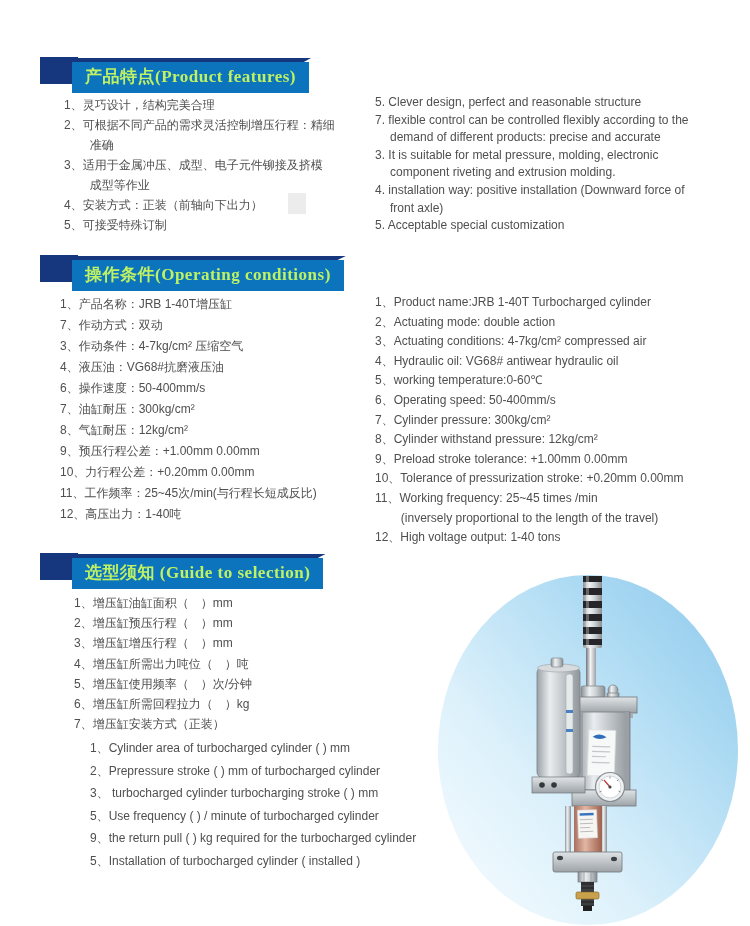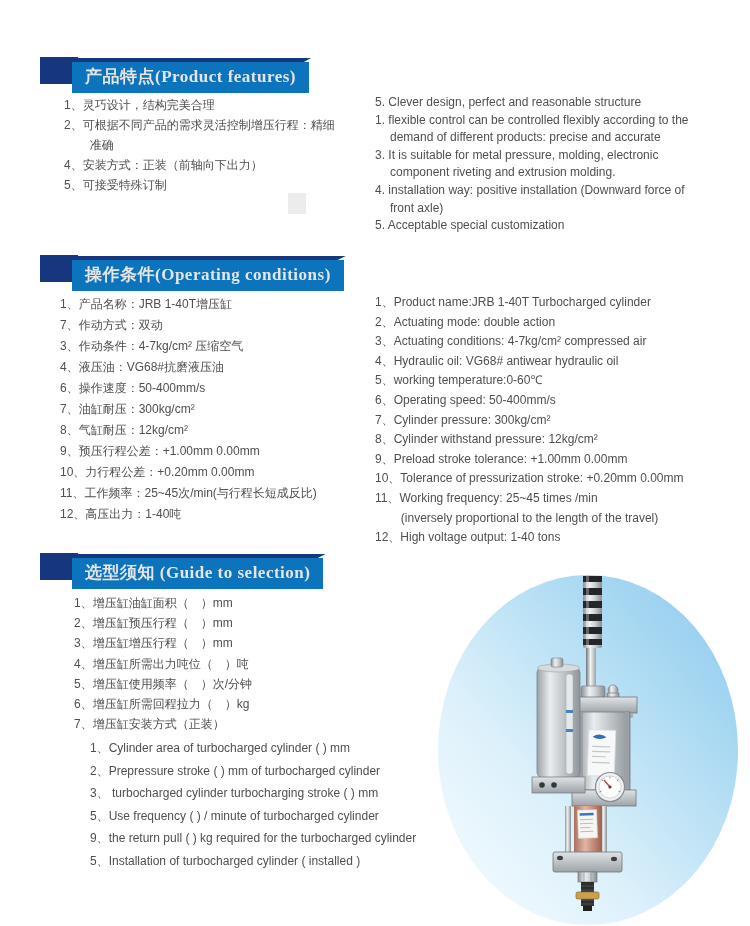--- a/index.html
+++ b/index.html
@@ -7,21 +7,21 @@
   .page {
     position:relative; width:750px; height:926px; background:#ffffff;
     overflow:hidden; font-family:"Liberation Sans", sans-serif; color:#4f4f50;
   }
   
   .sec-header { position:absolute; left:40px; height:34px; z-index:3; }
   .hdr-square {
     position:absolute; left:0; top:0; width:38px; height:27px; background:#16377e;
   }
   .hdr-bar {
-    position:absolute; left:32px; top:5px; background:#0c73bd; color:#e5e5e5;
+    position:absolute; left:32px; top:5px; background:#0c73bd; color:#bef264;
     white-space:nowrap; padding:3px 13px 5px;
     font-family:"Liberation Serif", serif; font-weight:bold; font-size:17px;
     letter-spacing:0.5px;
   }
   .hdr-bar::before {
     content:""; position:absolute; left:-2px; right:-2px; top:-4px; height:4px;
     background:#16377e; clip-path:polygon(0 0,100% 0,97% 100%,0 100%);
   }
   
   .col { position:absolute; font-size:12px; z-index:2; }
@@ -187,28 +187,30 @@
 
   <div class="sec-header" style="top:57px">
     <div class="hdr-square"></div>
     <div class="hdr-bar">产品特点(Product features)</div>
   </div>
 
   <div class="col hang-cjk" style="left:64px;top:95px;width:308px;line-height:20px">
     <div class="li">1、灵巧设计，结构完美合理</div>
     <div class="li">2、可根据不同产品的需求灵活控制增压行程：精细
 准确</div>
+    <div class="li">3、适用于金属冲压、成型、电子元件铆接及挤模
+成型等作业</div>
     <div class="li">4、安装方式：正装（前轴向下出力）</div>
     <div class="li">5、可接受特殊订制</div>
   </div>
   <div class="gray-box"></div>
 
   <div class="col hang-dot" style="left:375px;top:94px;width:368px;line-height:17.6px">
     <div class="li">5. Clever design, perfect and reasonable structure</div>
-    <div class="li">1. flexible control can be controlled flexibly according to the
+    <div class="li">7. flexible control can be controlled flexibly according to the
 demand of different products: precise and accurate</div>
     <div class="li">3. It is suitable for metal pressure, molding, electronic
 component riveting and extrusion molding.</div>
     <div class="li">4. installation way: positive installation (Downward force of
 front axle)</div>
     <div class="li">5. Acceptable special customization</div>
   </div>
 
   <div class="sec-header" style="top:255px">
     <div class="hdr-square"></div>

